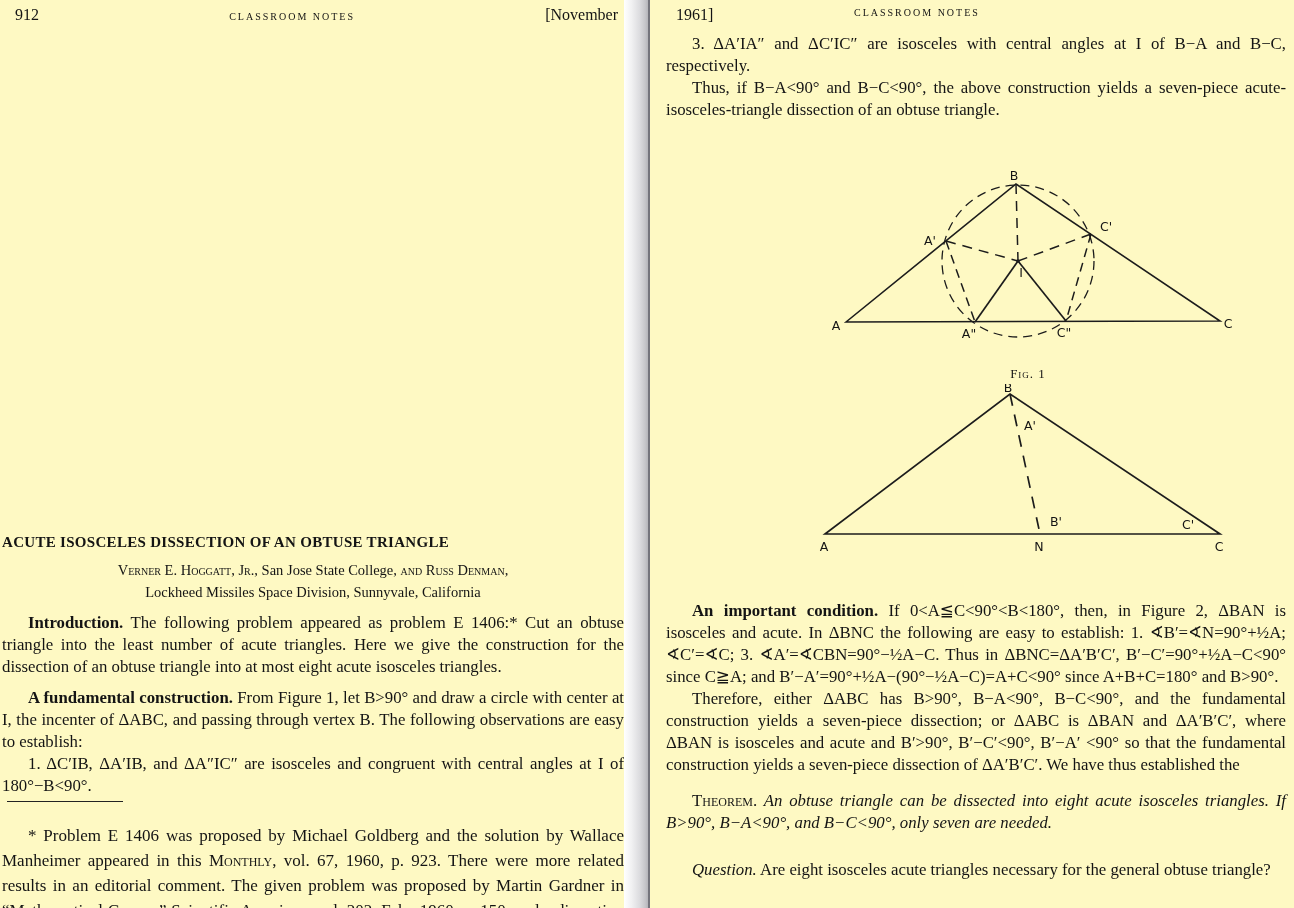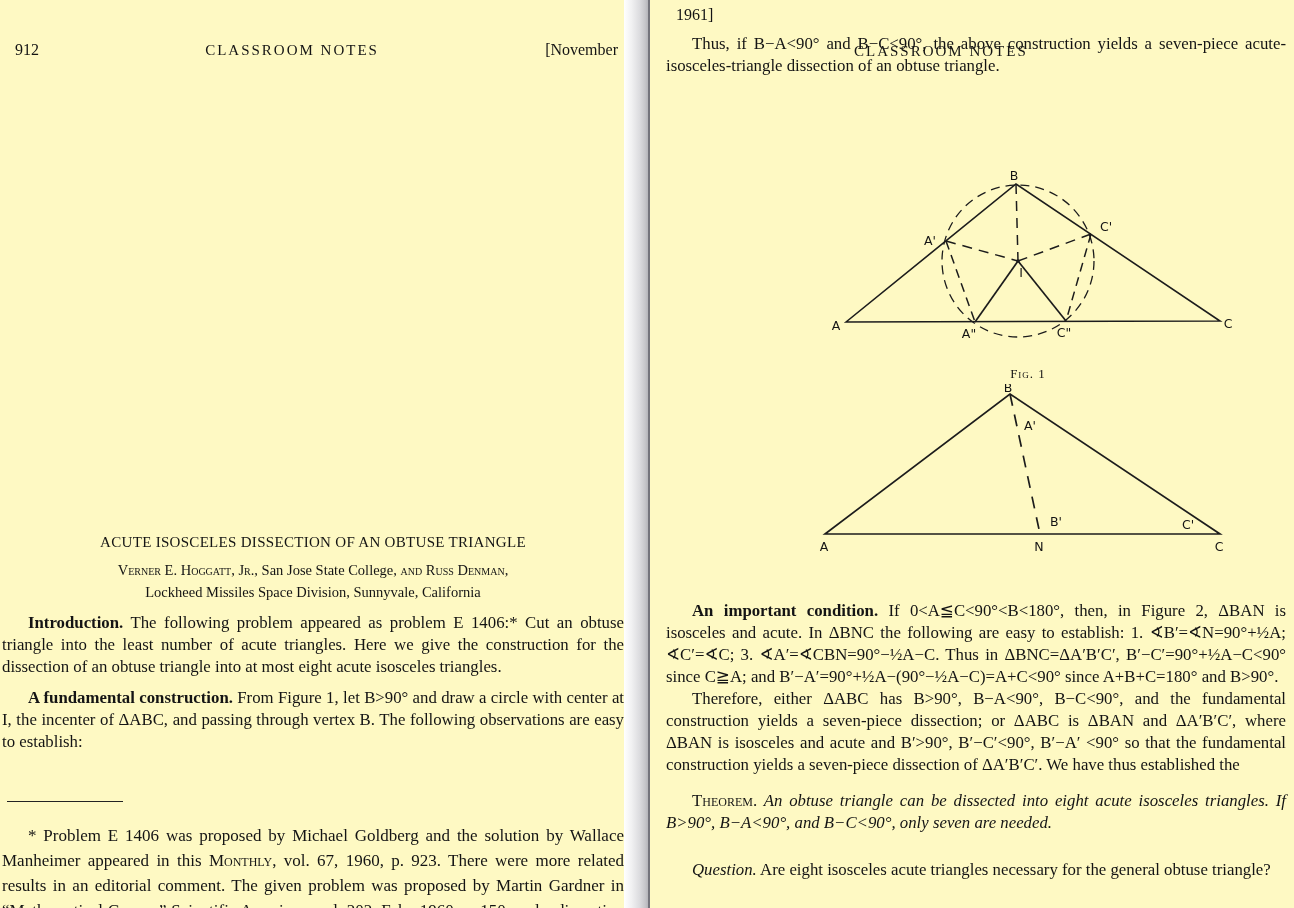--- a/index.html
+++ b/index.html
@@ -14,33 +14,33 @@
   #gutter {
     position:absolute; left:624px; top:0; width:26px; height:908px;
     background:linear-gradient(to right,#ffffff 0%,#f2f2f3 30%,#dcdcdf 65%,#c6c6ca 88%,#b5b5ba 100%);
     border-right:2px solid #74747c; box-sizing:border-box;
   }
   .header-row {
     position:absolute; top:6px; left:0; right:0;
     display:flex; justify-content:space-between; align-items:baseline;
     font-size:16px;
   }
-  .running-title { font-size:15px; letter-spacing:2px;margin-top:36px; }
+  .running-title { font-size:10px; letter-spacing:2px; }
   #left-page .header-row { padding:0 6px 0 15px; }
   #right-page .header-row { padding:0 30px 0 26px; }
   #right-page .running-title { position:absolute; left:204px; top:1px; }
   .para {
     margin:0; font-size:16.8px; line-height:22px; text-align:justify;
     text-indent:26px;
   }
   .lead { font-weight:bold; }
   .sc { font-variant:small-caps; }
   .lp-article { position:absolute; top:534px; left:2px; width:622px; }
   .article-title {
-    margin:0 0 10px 0; text-align:center; font-size:15px; font-weight:normal;
+    margin:0 0 10px 0; font-size:15px; font-weight:bold;
     letter-spacing:.3px;
   }
   .authors { text-align:center; font-size:14.5px; line-height:18px; margin:4px; }
   .lp-article .intro { margin-top:11px; }
   .lp-footnote { position:absolute; top:801px; left:2px; width:622px; }
   .footnote-rule { width:116px; border:0; border-top:1.4px solid #232323; margin:0 0 0 5px; }
   .footnote-text {
     margin:21px 0 0 0; font-size:17px; line-height:25px; text-align:justify;
     text-indent:26px;
   }
@@ -70,38 +70,40 @@
 
   <div class="lp-article">
     <h1 class="article-title">ACUTE ISOSCELES DISSECTION OF AN OBTUSE TRIANGLE</h1>
     <p class="authors"><span class="sc">Verner E. Hoggatt, Jr.,</span><span> San Jose State College, </span><span class="sc">and Russ Denman,</span></p>
     <p class="authors">Lockheed Missiles Space Division, Sunnyvale, California</p>
 
     <p class="para intro"><span class="lead">Introduction.</span><span> The following problem appeared as problem E 1406:* Cut an obtuse triangle into the least number of acute triangles. Here we give the construction for the dissection of an obtuse triangle into at most eight acute isosceles triangles.</span></p>
 
     <p class="para" style="margin-top:9px;"><span class="lead">A fundamental construction.</span><span> From Figure 1, let B&gt;90° and draw a circle with center at I, the incenter of ΔABC, and passing through vertex B. The following observations are easy to establish:</span></p>
 
+    <p class="para">1. ΔC′IB, ΔA′IB, and ΔA″IC″ are isosceles and congruent with central angles at I of 180°−B&lt;90°.</p>
   </div>
 
   <div class="lp-footnote">
     <hr class="footnote-rule">
     <p class="footnote-text"><span>* Problem E 1406 was proposed by Michael Goldberg and the solution by Wallace Manheimer appeared in this </span><span class="sc">Monthly</span><span>, vol. 67, 1960, p. 923. There were more related results in an editorial comment. The given problem was proposed by Martin Gardner in “Mathematical Games,” Scientific American, vol. 202, Feb., 1960, p. 150, and a dissection into seven parts appeared in the March 1960 issue, pp. 177–178, but without proof.</span></p>
   </div>
 </div>
 
 <div id="gutter"></div>
 
 <div class="page" id="right-page">
   <div class="header-row">
     <span>1961]</span>
     <span class="running-title">CLASSROOM NOTES</span>
     <span>913</span>
   </div>
 
   <div class="rp-block1">
+    <p class="para">3. ΔA′IA″ and ΔC′IC″ are isosceles with central angles at I of B−A and B−C, respectively.</p>
     <p class="para">Thus, if B−A&lt;90° and B−C&lt;90°, the above construction yields a seven-piece acute-isosceles-triangle dissection of an obtuse triangle.</p>
   </div>
 
   <div class="fig-wrap" id="fig1-wrap">
     <svg width="420" height="190" viewBox="0 0 420 190">
       <polygon points="28,151 198,13 402,150" fill="none" stroke="#1c1c1c" stroke-width="1.6"></polygon>
       <circle cx="200" cy="90" r="76" fill="none" stroke="#1c1c1c" stroke-width="1.3" stroke-dasharray="9 6"></circle>
       <line x1="198" y1="13" x2="200" y2="90" stroke="#1c1c1c" stroke-width="1.5" stroke-dasharray="10 7"></line>
       <line x1="128" y1="70" x2="200" y2="90" stroke="#1c1c1c" stroke-width="1.5" stroke-dasharray="10 7"></line>
       <line x1="273" y1="63" x2="200" y2="90" stroke="#1c1c1c" stroke-width="1.5" stroke-dasharray="10 7"></line>

